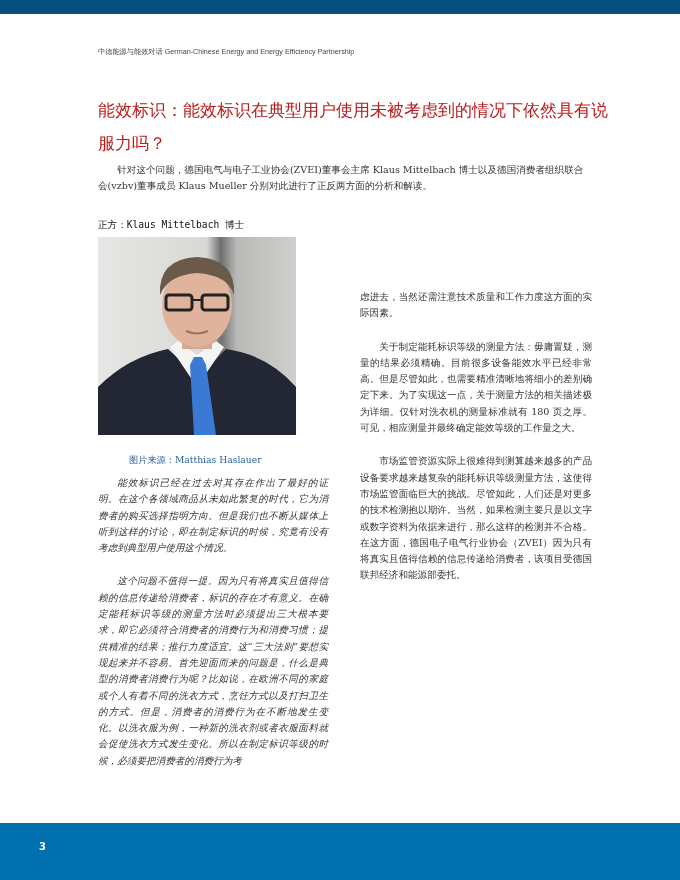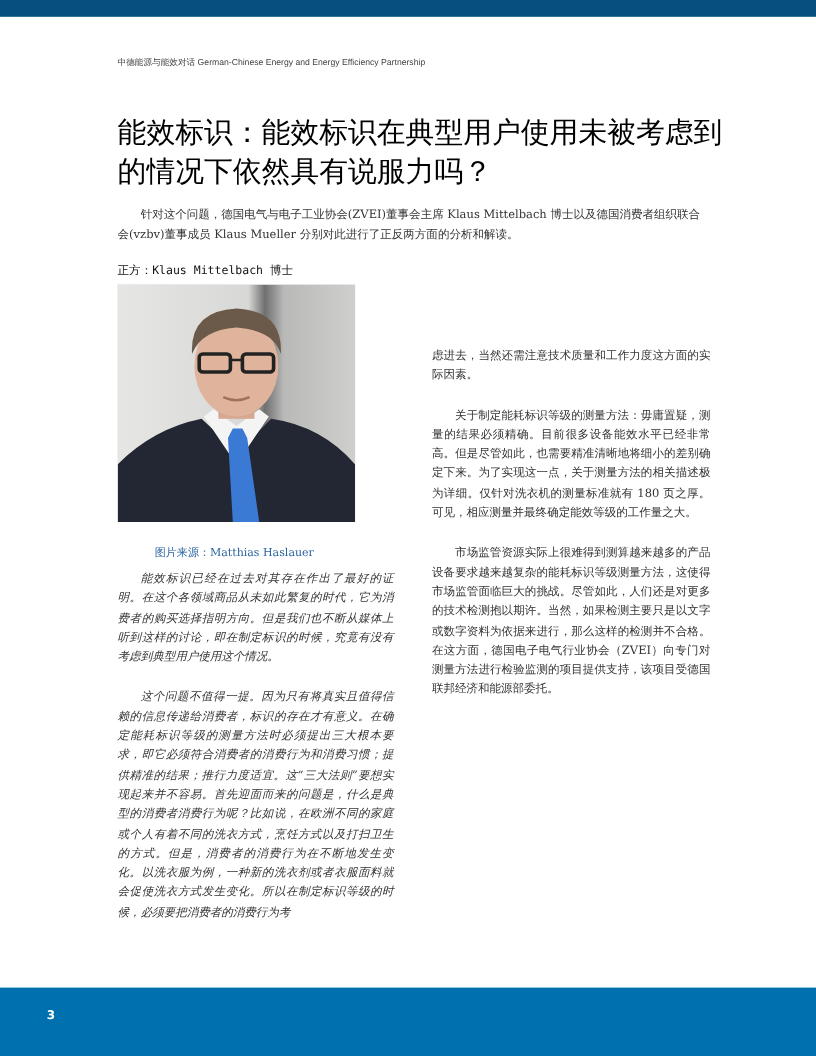--- a/index.html
+++ b/index.html
@@ -10,25 +10,25 @@
     color:#333;
   }
   .top-bar { position:absolute; left:0; top:0; width:680px; height:14px; background:#05507f; }
   .running-head {
     position:absolute; left:98px; top:47px;
     font-family:"Liberation Sans", sans-serif; font-size:7.2px; color:#444;
     white-space:nowrap;
   }
   .title {
     position:absolute; left:98px; top:94px; width:520px;
-    font-family:"DejaVu Sans", sans-serif; font-size:24px; line-height:33px;
-    color:#000000; margin:0; font-weight:normal;
+    font-family:"DejaVu Sans", sans-serif; font-size:17px; line-height:33px;
+    color:#b91c1c; margin:0; font-weight:normal;
   }
   .intro {
-    position:absolute; left:98px; top:172px; width:490px;
+    position:absolute; left:98px; top:162px; width:490px;
     font-size:9.6px; line-height:16px; color:#333;
     text-indent:2em; margin:0;
   }
   .pro-heading {
     position:absolute; left:98px; top:219px;
     font-family:"DejaVu Sans Mono", monospace; font-weight:normal;
     font-size:9.6px; color:#111; margin:0;
   }
   .photo {
     position:absolute; left:98px; top:237px; width:198px; height:198px;
@@ -101,18 +101,18 @@
 <p class="caption">图片来源：Matthias Haslauer</p>
 
 <div class="col col-left">
   <p>能效标识已经在过去对其存在作出了最好的证明。在这个各领域商品从未如此繁复的时代，它为消费者的购买选择指明方向。但是我们也不断从媒体上听到这样的讨论，即在制定标识的时候，究竟有没有考虑到典型用户使用这个情况。</p>
   <p>这个问题不值得一提。因为只有将真实且值得信赖的信息传递给消费者，标识的存在才有意义。在确定能耗标识等级的测量方法时必须提出三大根本要求，即它必须符合消费者的消费行为和消费习惯；提供精准的结果；推行力度适宜。这“三大法则”要想实现起来并不容易。首先迎面而来的问题是，什么是典型的消费者消费行为呢？比如说，在欧洲不同的家庭或个人有着不同的洗衣方式，烹饪方式以及打扫卫生的方式。但是，消费者的消费行为在不断地发生变化。以洗衣服为例，一种新的洗衣剂或者衣服面料就会促使洗衣方式发生变化。所以在制定标识等级的时候，必须要把消费者的消费行为考</p>
 </div>
 
 <div class="col col-right">
   <p class="cont">虑进去，当然还需注意技术质量和工作力度这方面的实际因素。</p>
   <p>关于制定能耗标识等级的测量方法：毋庸置疑，测量的结果必须精确。目前很多设备能效水平已经非常高。但是尽管如此，也需要精准清晰地将细小的差别确定下来。为了实现这一点，关于测量方法的相关描述极为详细。仅针对洗衣机的测量标准就有 180 页之厚。可见，相应测量并最终确定能效等级的工作量之大。</p>
-  <p>市场监管资源实际上很难得到测算越来越多的产品设备要求越来越复杂的能耗标识等级测量方法，这使得市场监管面临巨大的挑战。尽管如此，人们还是对更多的技术检测抱以期许。当然，如果检测主要只是以文字或数字资料为依据来进行，那么这样的检测并不合格。在这方面，德国电子电气行业协会（ZVEI）向专门对测量方法进行检验监测的项目提供支持，该项目受德国联邦经济和能源部委托。</p>
+  <p>市场监管资源实际上很难得到测算越来越多的产品设备要求越来越复杂的能耗标识等级测量方法，这使得市场监管面临巨大的挑战。尽管如此，人们还是对更多的技术检测抱以期许。当然，如果检测主要只是以文字或数字资料为依据来进行，那么这样的检测并不合格。在这方面，德国电子电气行业协会（ZVEI）因为只有将真实且值得信赖的信息传递给消费者，该项目受德国联邦经济和能源部委托。</p>
 </div>
 
 <div class="footer">
   <span class="page-number">3</span>
 </div>
 
 </body></html>

